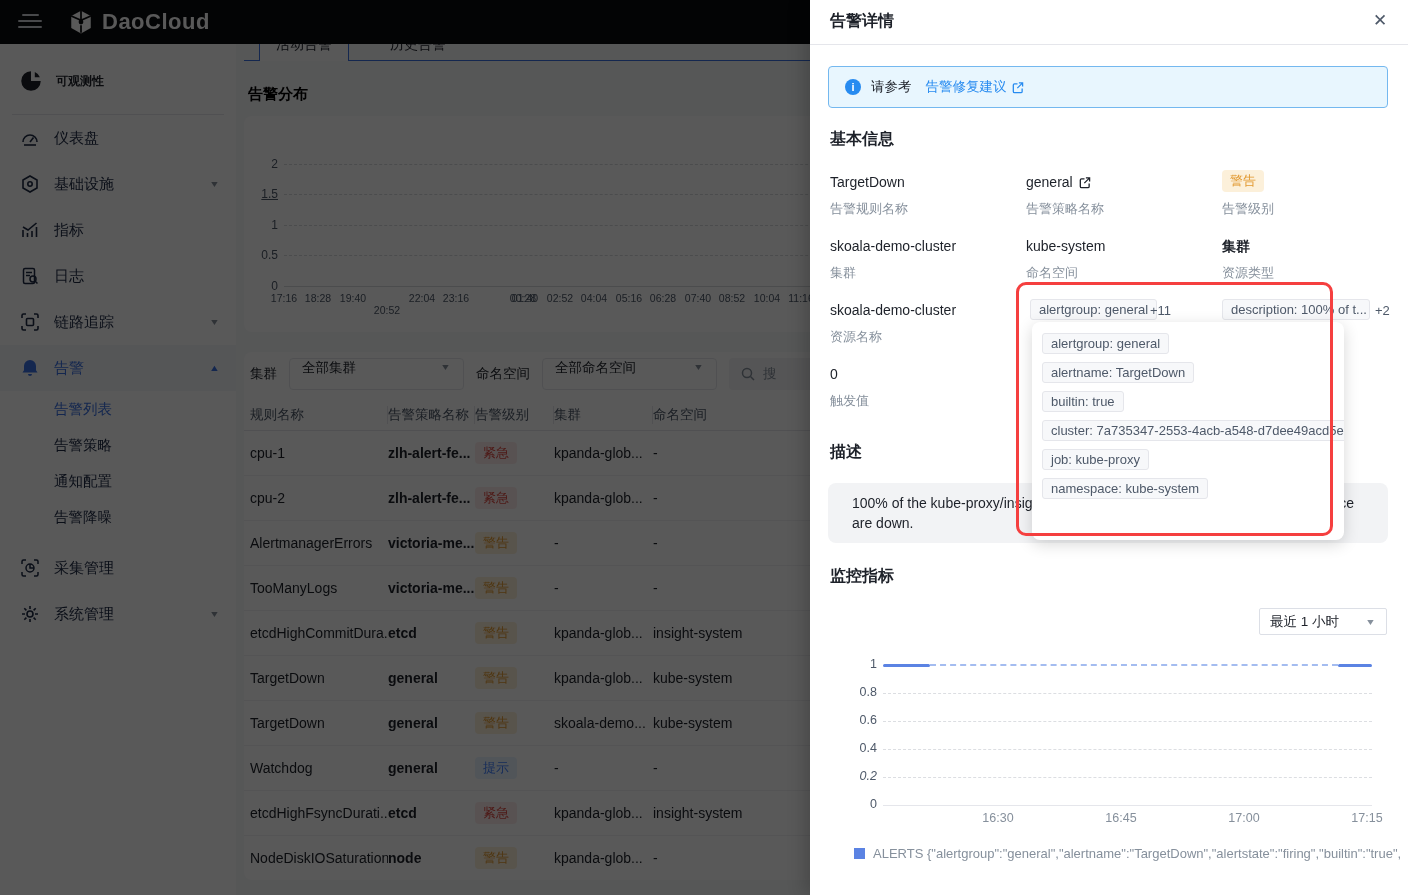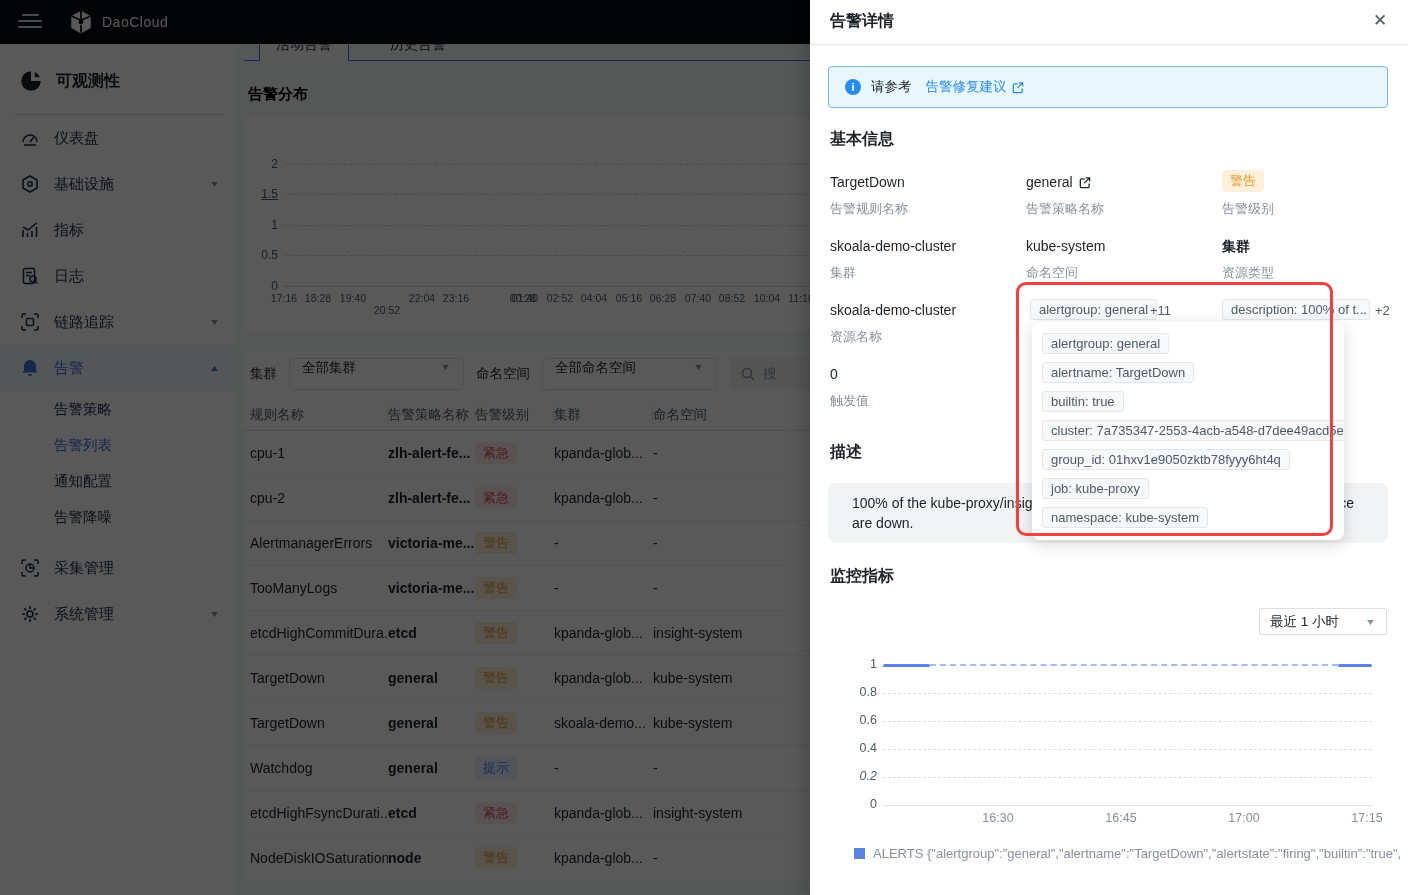--- a/index.html
+++ b/index.html
@@ -9,26 +9,26 @@
   .app { position:relative; width:1408px; height:895px; }
 
   
   .topbar { left:0; top:0; width:1408px; height:44px; background:#0b0c0f; z-index:10; }
   .hamburger { left:18px; top:14px; width:24px; height:16px; cursor:pointer; }
   .hamburger i { display:block; height:2px; background:#cdd0d6; border-radius:1px; margin-bottom:4px; }
   .hamburger i:nth-child(1){ width:17px; margin-left:4px; }
   .hamburger i:nth-child(2){ width:24px; }
   .hamburger i:nth-child(3){ width:24px; }
   .brand { left:68px; top:8px; height:28px; display:flex; align-items:center; gap:8px; color:#fff; }
-  .brand-name { font-size:14px; font-weight:normal; letter-spacing:.5px; }
+  .brand-name { font-size:22px; font-weight:bold; letter-spacing:.5px; }
 
   
   .sidebar { left:0; top:44px; width:236px; height:851px; background:#fff; z-index:6; }
   .product { display:flex; align-items:center; gap:12px; padding:24px 18px 20px 18px; color:#1d2129; }
-  .product-label { font-size:16px; font-weight:bold; }
+  .product-label { font-size:12px; font-weight:bold; }
   .side-divider { height:1px; background:#e5e6eb; margin:0 12px; }
   .nav-item { display:flex; align-items:center; gap:14px; height:46px; padding:0 16px 0 20px;
     color:#1e2a44; font-size:15px; cursor:pointer; }
   .nav-item svg { flex:0 0 20px; }
   .nav-item .lbl { flex:1; }
   .nav-item.active { color:#3a70e2; background:#f3f5f9; }
   .chev { font-size:11px; color:#86909c; transform:scaleY(.8); }
   .nav-item.active .chev { color:#3a70e2; }
   .sub-item { height:36px; padding-left:54px; display:flex; align-items:center;
     font-size:14.5px; color:#1e2a44; cursor:pointer; }
@@ -314,25 +314,25 @@
       <span class="chev">▼</span>
     </div>
     <div class="nav-item active">
       <svg width="20" height="20" viewBox="0 0 20 20">
         <path d="M10 2a6 6 0 0 0-6 6v4.2L2.5 14.5h15L16 12.2V8a6 6 0 0 0-6-6z" fill="#3a70e2"></path>
         <path d="M8 16a2 2 0 0 0 4 0z" fill="#3a70e2"></path>
       </svg>
       <span class="lbl">告警</span>
       <span class="chev">▲</span>
     </div>
+    <div class="sub-item active">
+      <span>告警列表</span>
+    </div>
     <div class="sub-item">
       <span>告警策略</span>
-    </div>
-    <div class="sub-item active">
-      <span>告警列表</span>
     </div>
     <div class="sub-item">
       <span>通知配置</span>
     </div>
     <div class="sub-item">
       <span>告警降噪</span>
     </div>
     <div class="nav-item" style="margin-top:10px;">
       <svg width="20" height="20" viewBox="0 0 20 20" fill="none" stroke="#1e2a44" stroke-width="1.5">
         <path d="M2 6V3.5A1.5 1.5 0 0 1 3.5 2H6M14 2h2.5A1.5 1.5 0 0 1 18 3.5V6M18 14v2.5a1.5 1.5 0 0 1-1.5 1.5H14M6 18H3.5A1.5 1.5 0 0 1 2 16.5V14"></path>
@@ -420,21 +420,20 @@
     <span class="f-lbl" style="left:20px; top:392px;">触发值</span>
 
     <div class="abs h2" style="left:20px; top:442px;">描述</div>
     <div class="abs descbox">100% of the kube-proxy/insight-system-agent targets in kube-system namespace are down.</div>
 
     <div class="abs popup">
       <span class="chip">alertgroup: general</span>
       <span class="chip">alertname: TargetDown</span>
       <span class="chip">builtin: true</span>
       <span class="chip">cluster: 7a735347-2553-4acb-a548-d7dee49acd5e</span>
-      <span class="chip">group_id: 01hxv1e9050zktb78fyyy6ht4q</span>
       <span class="chip">job: kube-proxy</span>
       <span class="chip">namespace: kube-system</span>
     </div>
 
     <div class="abs redbox"></div>
 
     <div class="abs h2" style="left:20px; top:566px;">监控指标</div>
     <div class="abs mini-select">
       <span>最近 1 小时</span>
       <span class="chev">▼</span>

